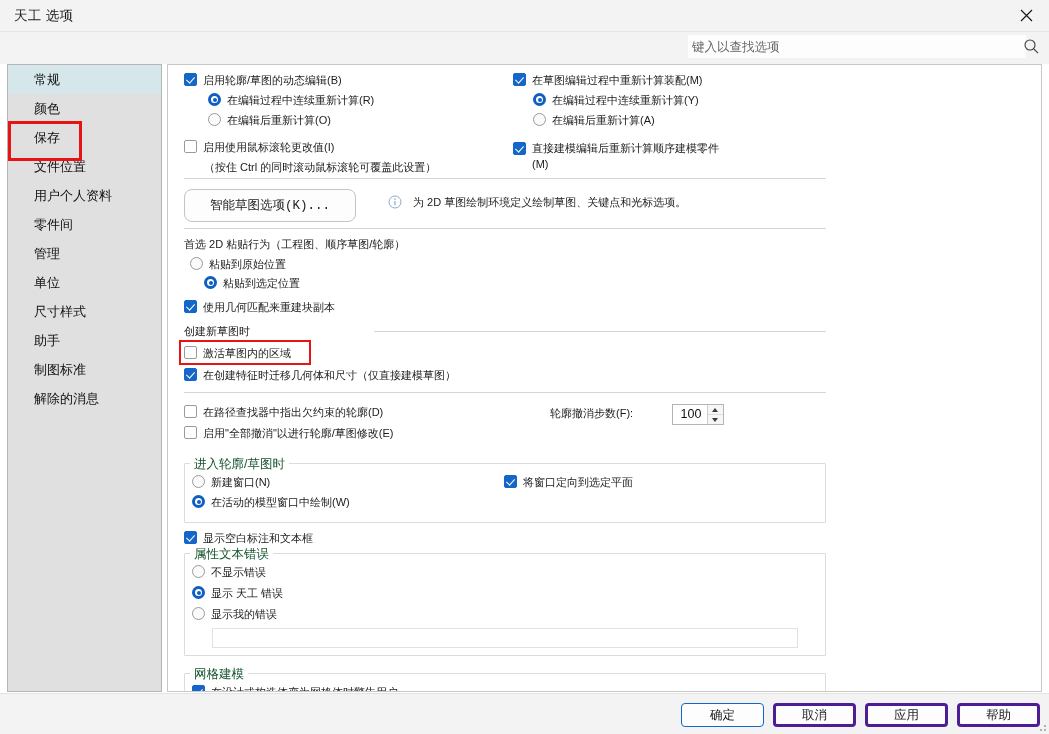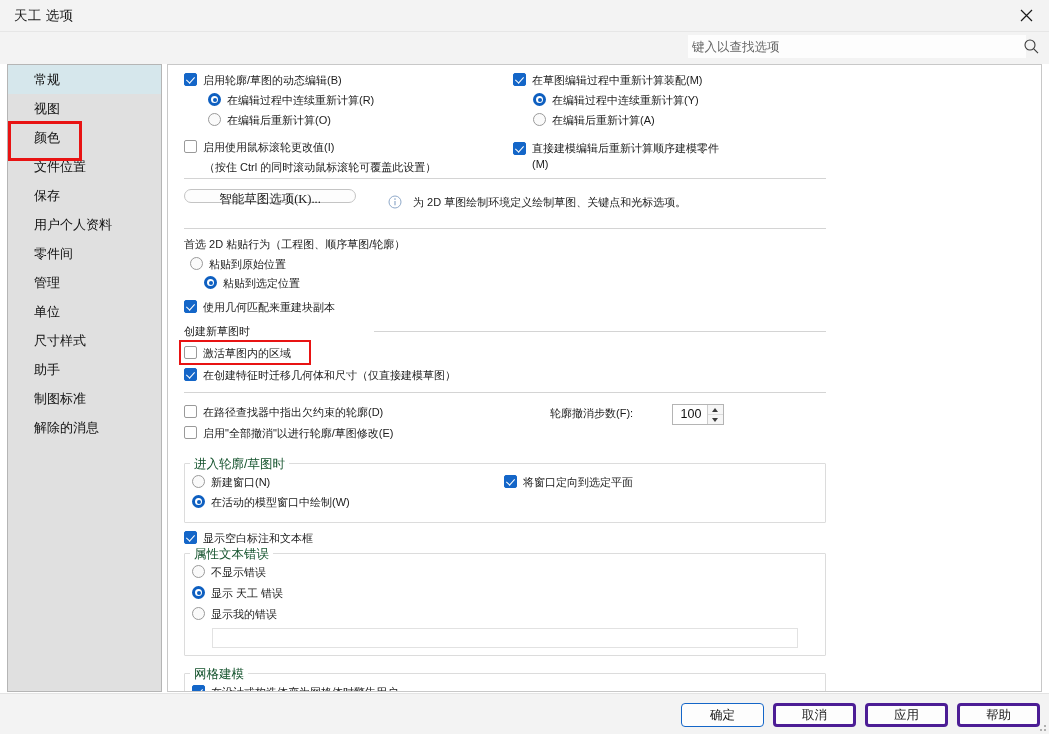--- a/index.html
+++ b/index.html
@@ -204,25 +204,25 @@
     position: absolute;
     background: #ffffff;
     padding: 0 4px;
     font-size: 12.5px;
     color: #14532d;
   }
 
   
   .btn-sketch {
     position: absolute;
-    width: 172px; height: 14px;
+    width: 172px; height: 33px;
     border: 1px solid #c4c4c4;
     border-radius: 8px;
     background: #fdfdfd;
-    font-family: Liberation Serif, serif;
+    font-family: Liberation Mono, monospace;
     font-size: 12.5px;
     color: #1a1a1a;
     cursor: default;
   }
 
   .info-icon {
     position: absolute;
     width: 14px; height: 14px;
   }
 
@@ -337,24 +337,23 @@
       <circle cx="7" cy="7" r="5" stroke="#3a3a3a" stroke-width="1.1" fill="none"></circle>
       <path d="M10.8 10.8 L15 15.2" stroke="#3a3a3a" stroke-width="1.1" fill="none"></path>
     </svg>
   </span>
 </div>
 
 <div id="dialog-body">
 
   <div id="sidebar">
     <div class="side-item selected"><span>常规</span></div>
-    <div class="side-item"><span>视图</span></div>
     <div class="side-item"><span>颜色</span></div>
+    <div class="side-item"><span>保存</span></div>
     <div class="side-item"><span>文件位置</span></div>
-    <div class="side-item"><span>保存</span></div>
     <div class="side-item"><span>用户个人资料</span></div>
     <div class="side-item"><span>零件间</span></div>
     <div class="side-item"><span>管理</span></div>
     <div class="side-item"><span>单位</span></div>
     <div class="side-item"><span>尺寸样式</span></div>
     <div class="side-item"><span>助手</span></div>
     <div class="side-item"><span>制图标准</span></div>
     <div class="side-item"><span>解除的消息</span></div>
   </div>
 

